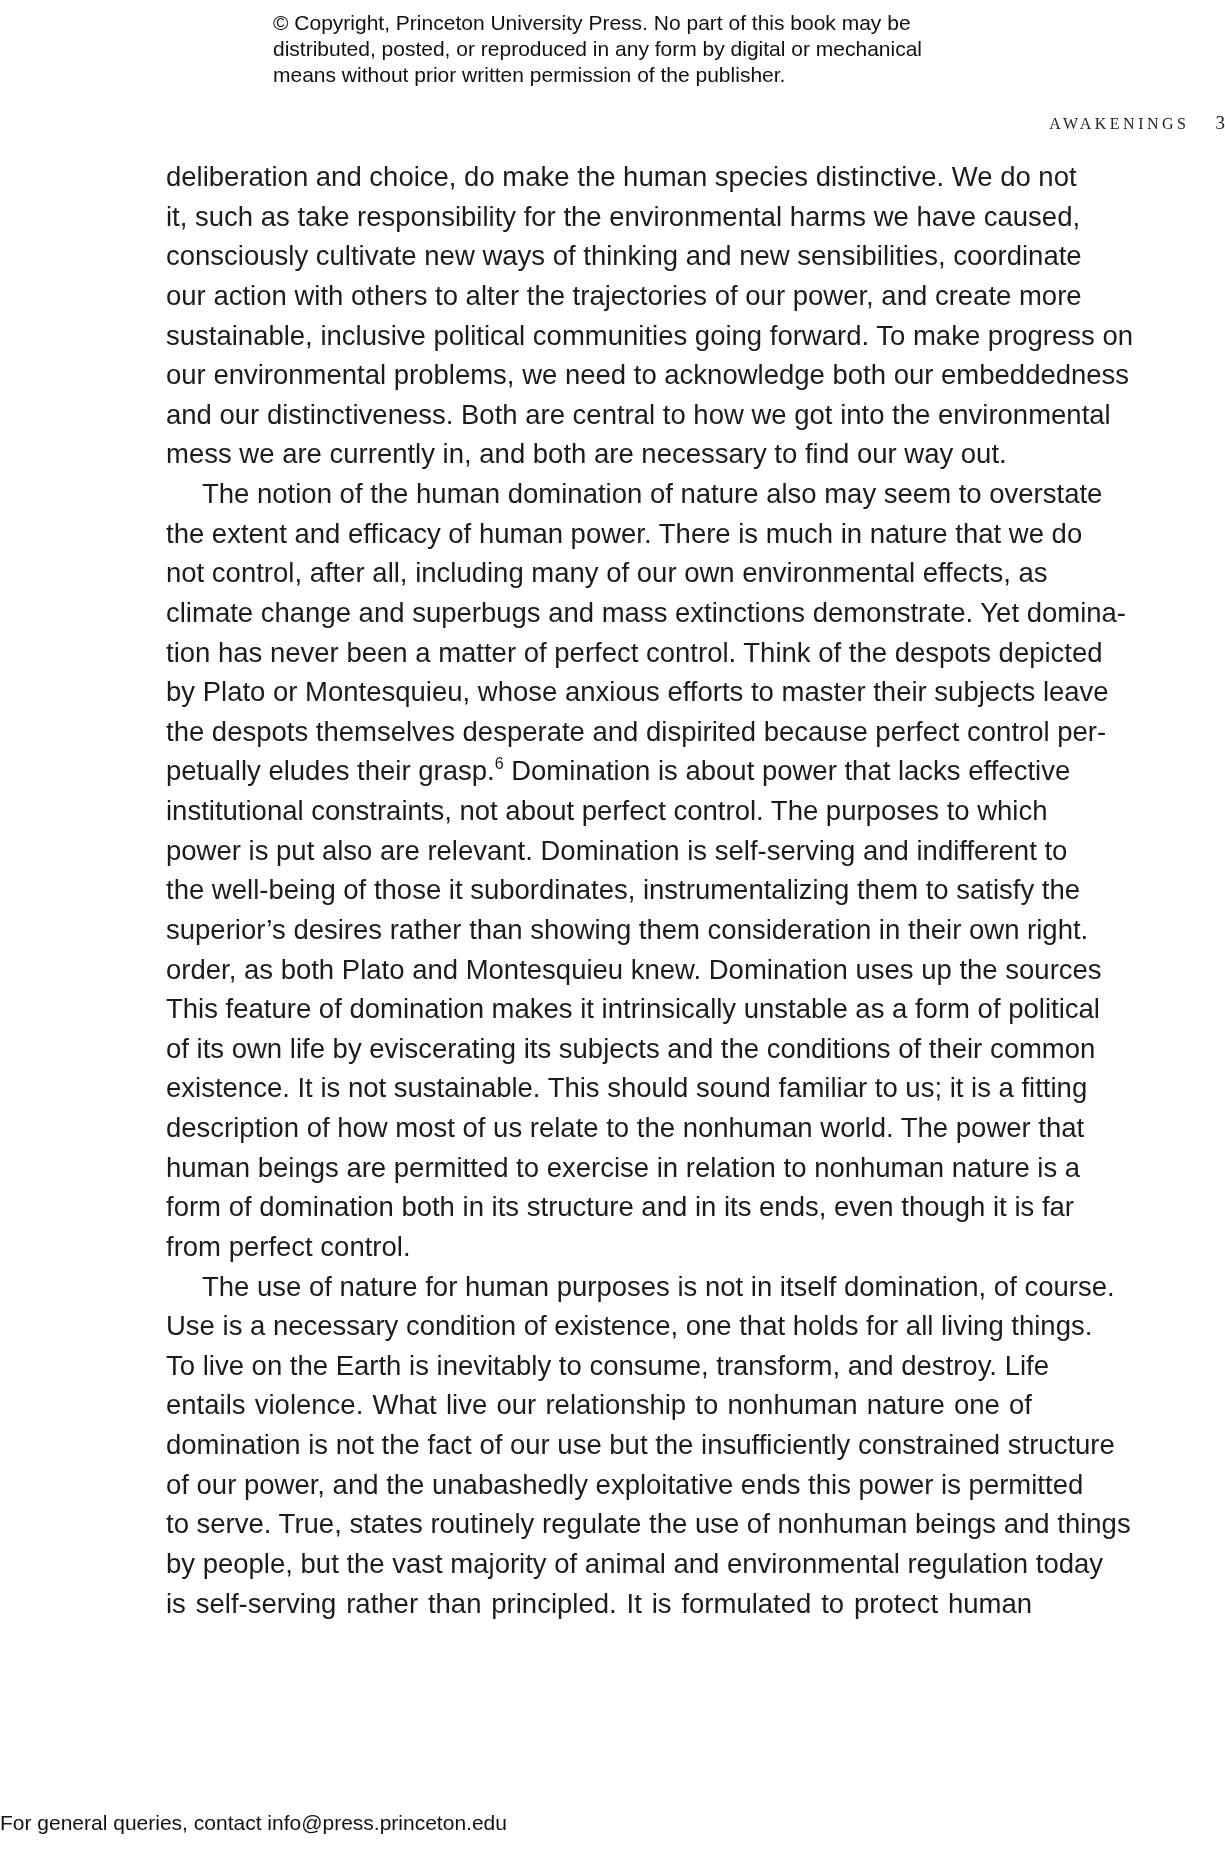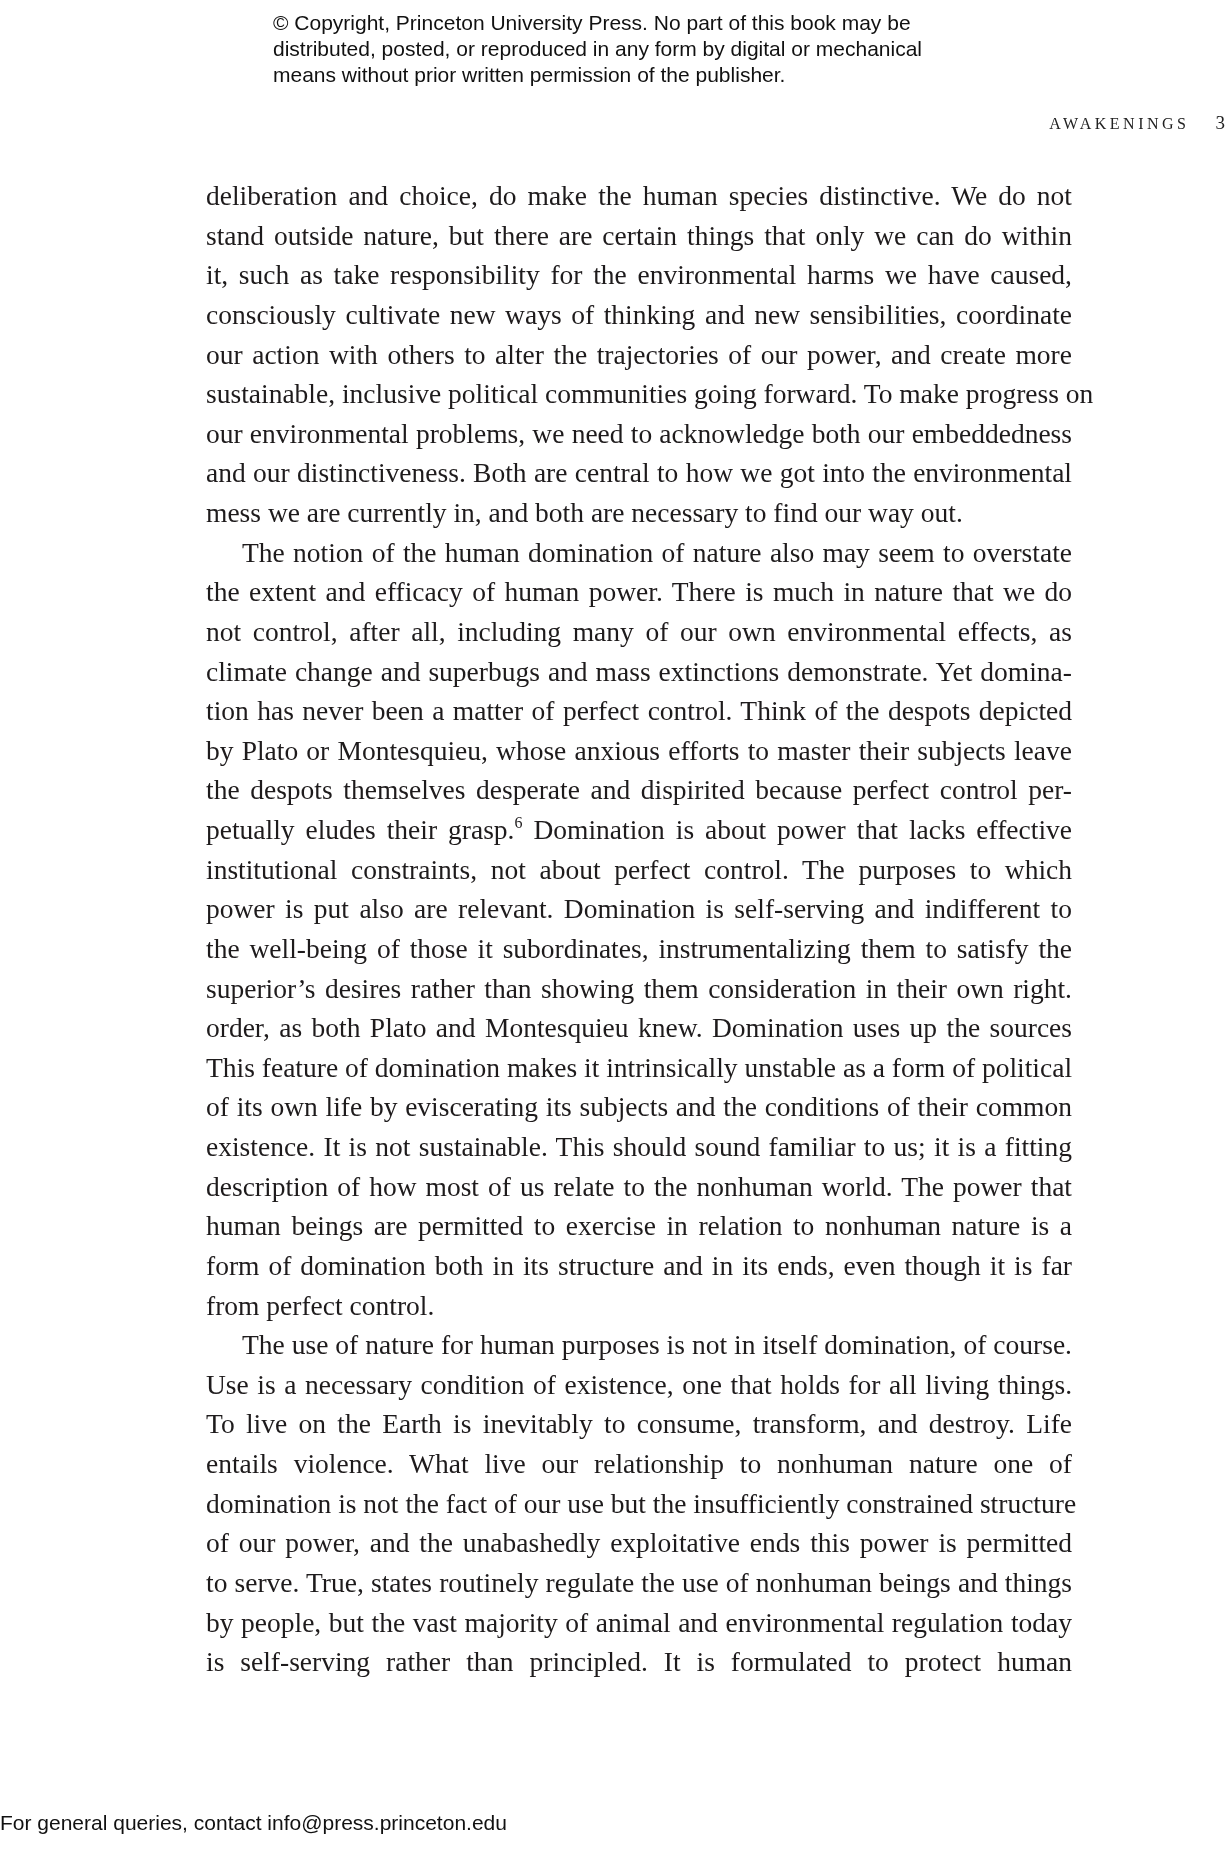--- a/index.html
+++ b/index.html
@@ -12,22 +12,22 @@
     }
     .copyright div { white-space: nowrap; }
     .running-head {
       position: absolute; top: 112px; left: 0; width: 1225px; text-align: right;
       font-family: "Liberation Serif", serif; font-size: 16px; color: #222222;
       letter-spacing: 3.5px;
     }
     .running-head .title { display: inline-block; }
     .running-head .page { display: inline-block; margin-left: 26px; font-size: 19px; letter-spacing: 0; }
     .body-text {
-      position: absolute; left: 166px; top: 176px; width: 866px;
-      font-family: Liberation Serif, serif; font-size: 27.5px; color: #1e1b1c; margin-left: 40px;
+      position: absolute; left: 166px; top: 157px; width: 866px;
+      font-family: Liberation Sans, sans-serif; font-size: 27.5px; color: #1e1b1c;
     }
     .line {
       height: 39.64px; line-height: 39.64px; white-space: nowrap;
       text-align: justify; text-align-last: justify; overflow: visible;
     }
     .line.last { text-align-last: left; }
     .line.indent { padding-left: 36px; }
     .line sup { font-size: 16px; line-height: 0; vertical-align: 11px; }
     .footer {
       position: absolute; left: 0; top: 1811px; width: 1225px; 
@@ -45,21 +45,20 @@
 </div>
 
 <div class="running-head">
   <span class="title">AWAKENINGS</span><span class="page">3</span>
 </div>
 
 <div class="body-text">
 
   <div>
     <div class="line">deliberation and choice, do make the human species distinctive. We do not</div>
-    <div class="line">stand outside nature, but there are certain things that only we can do within</div>
     <div class="line">it, such as take responsibility for the environmental harms we have caused,</div>
     <div class="line">consciously cultivate new ways of thinking and new sensibilities, coordinate</div>
     <div class="line">our action with others to alter the trajectories of our power, and create more</div>
     <div class="line">sustainable, inclusive political communities going forward. To make progress on</div>
     <div class="line">our environmental problems, we need to acknowledge both our embeddedness</div>
     <div class="line">and our distinctiveness. Both are central to how we got into the environmental</div>
     <div class="line last">mess we are currently in, and both are necessary to find our way out.</div>
   </div>
 
   <div>

